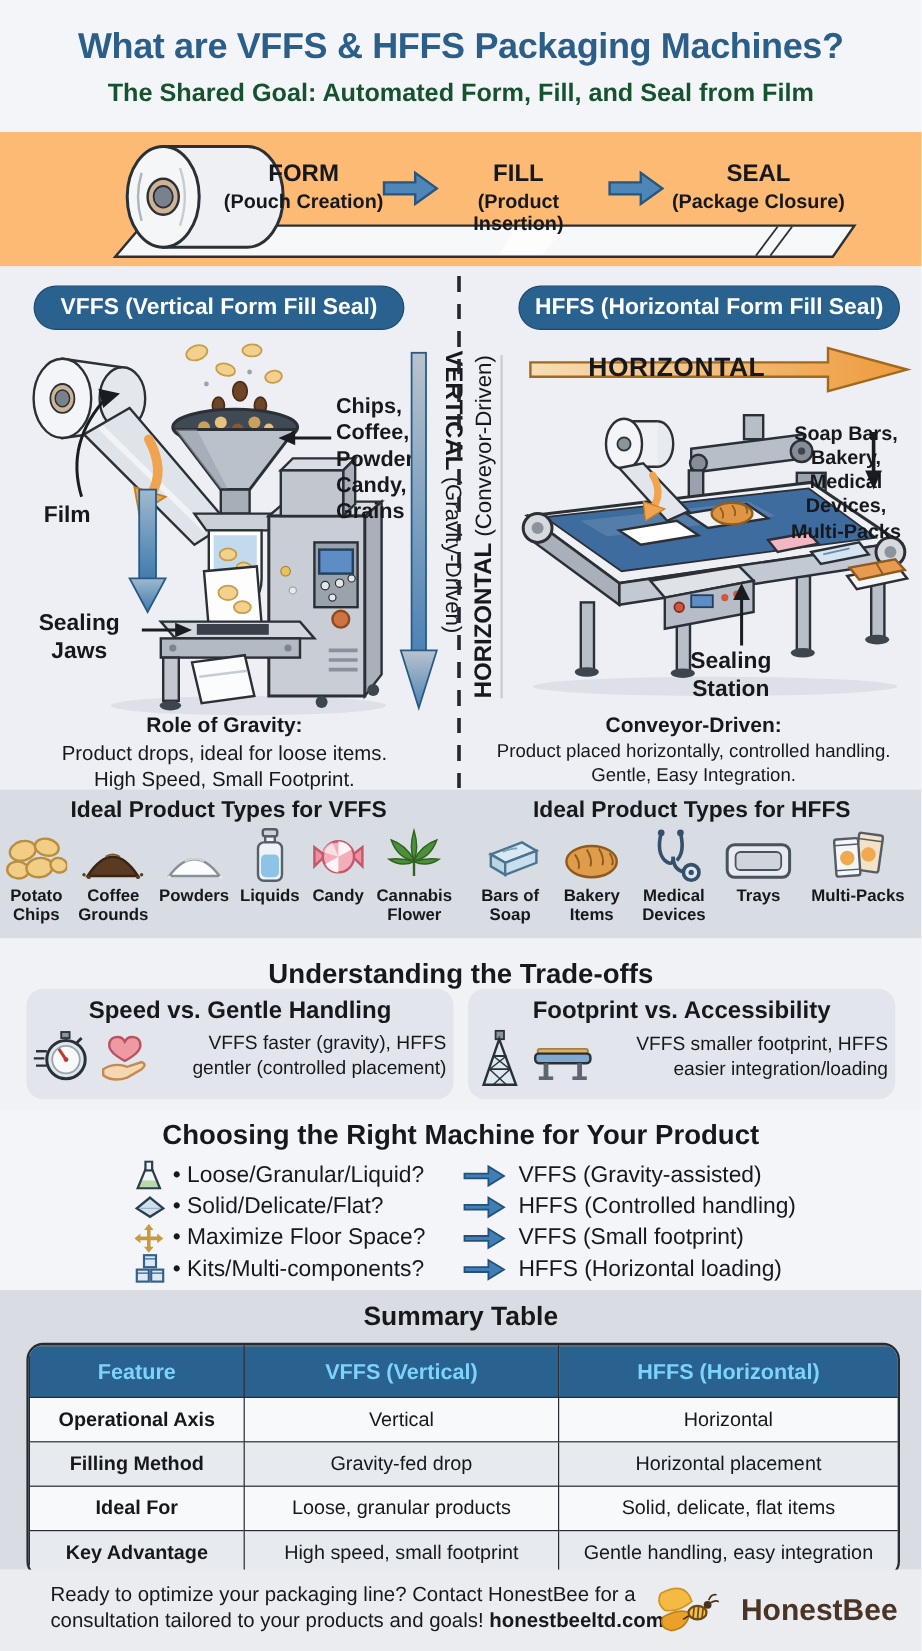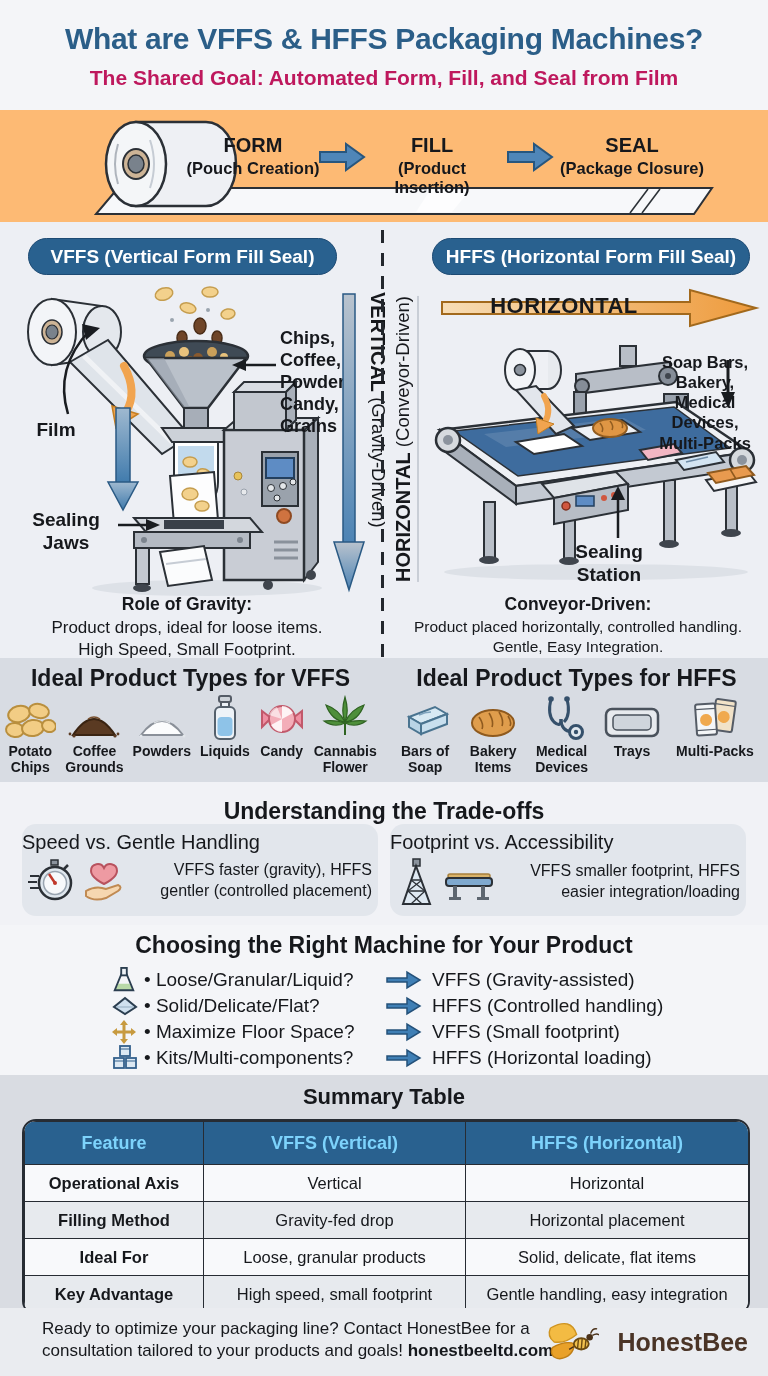--- a/index.html
+++ b/index.html
@@ -3,21 +3,21 @@
 <meta charset="utf-8">
 <style>
   html,body{margin:0;padding:0;}
   .page{position:relative;width:768px;height:1376px;overflow:hidden;
         font-family:"Liberation Sans",sans-serif;color:#16181c;background:#f4f5f8;}
   .abs{position:absolute;}
   section{position:absolute;left:0;width:768px;}
 
   
   .hdr-title{top:22px;width:768px;text-align:center;font-size:30px;font-weight:800;color:#2b5e88;letter-spacing:-0.3px;}
-  .hdr-sub{top:66px;width:768px;text-align:center;font-size:21px;font-weight:700;color:#be185d;}
+  .hdr-sub{top:66px;width:768px;text-align:center;font-size:21px;font-weight:700;color:#14532d;}
 
   
   .flow{top:110px;height:112px;background:#fdba74;padding-left:11px;}
   .step{top:24px;text-align:center;}
   .step .lbl{font-size:20px;font-weight:800;}
   .step .sub{font-size:16.5px;font-weight:600;margin-top:2px;}
 
   
   .cols{top:222px;height:436px;background:#edeff4;}
   .pill{top:16px;height:35px;border-radius:19px;background:#29618f;border:1px solid #1d4a73;
@@ -29,31 +29,31 @@
   .flip{transform:rotate(180deg);}
   .mlabel{font-size:18px;font-weight:700;line-height:1.22;white-space:pre-line;}
   .caption{text-align:center;}
   .caption .ct{font-size:17.5px;font-weight:800;}
   .caption .cb{font-size:16px;white-space:pre-line;line-height:1.28;margin-top:2px;}
   .harrow-text{font-size:22px;font-weight:800;letter-spacing:0.5px;}
 
   
   .prodband{top:658px;height:124px;background:#d8dce3;}
   .pt-half{position:absolute;top:0;height:124px;}
-  .pt-title{margin-top:7px;text-align:center;font-size:23px;font-weight:800;}
+  .pt-title{margin-top:7px;text-align:center;font-size:19px;font-weight:800;}
   .pt-row{margin-top:3px;display:flex;justify-content:center;align-items:flex-start;}
   .pt-item{text-align:center;}
   .pt-item .ic{height:46px;display:flex;align-items:flex-end;justify-content:center;}
   .pt-item .lb{font-size:14px;font-weight:700;line-height:1.12;white-space:pre-line;margin-top:3px;}
 
   
   .trade{top:782px;height:143px;background:#f1f2f6;}
   .trade-title{margin-top:16px;text-align:center;font-size:23px;font-weight:800;}
   .card{position:absolute;top:42px;height:92px;background:#e2e6ec;border-radius:14px;}
-  .card .t{font-size:20px;font-weight:400;margin-top:7px;}
+  .card .t{text-align:center;font-size:20px;font-weight:700;margin-top:7px;}
   .card .row{display:flex;align-items:center;justify-content:center;margin-top:4px;gap:8px;}
   .card .tx{width:238px;font-size:16px;line-height:1.3;white-space:pre-line;text-align:right;}
 
   
   .choose{top:925px;height:150px;background:#f4f5f8;}
   .choose-title{margin-top:7px;text-align:center;font-size:23px;font-weight:800;}
   .ch-rows{position:absolute;left:112px;top:42px;}
   .ch-row{display:grid;grid-template-columns:32px 242px 46px 260px;align-items:center;height:26px;}
   .ch-q,.ch-a{font-size:19px;}
 

